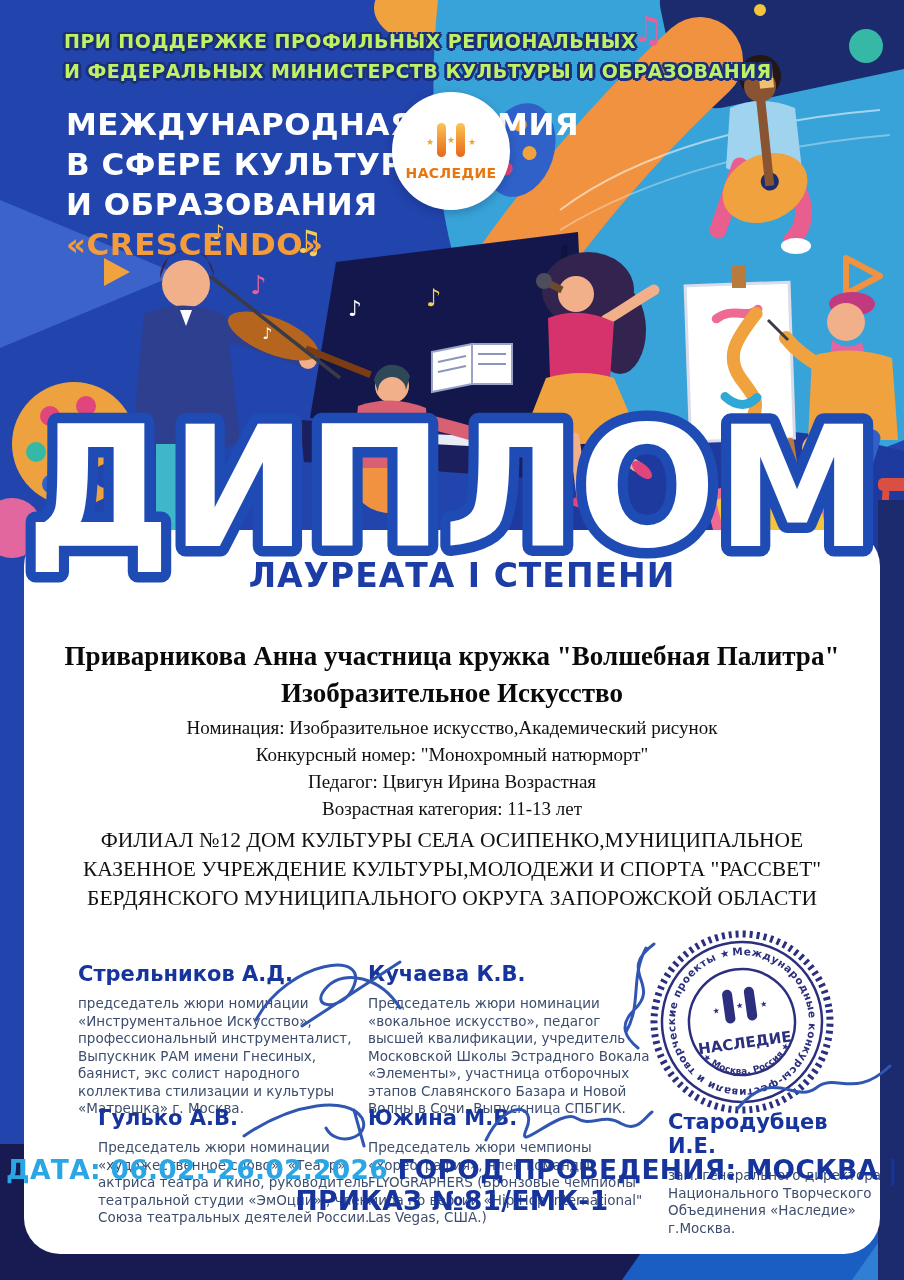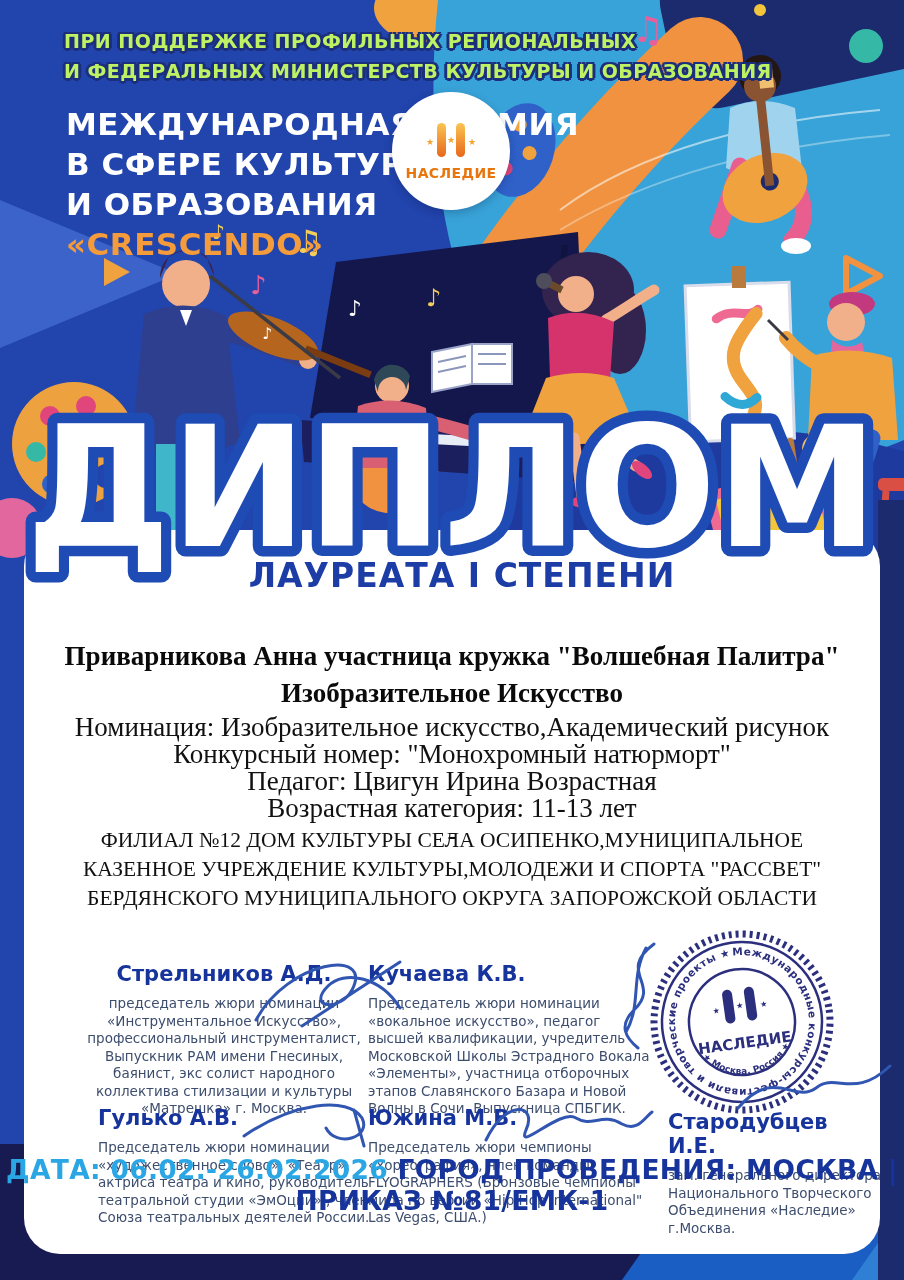--- a/index.html
+++ b/index.html
@@ -36,29 +36,29 @@
   
   .card{position:absolute;left:24px;top:530px;width:856px;height:724px;background:#ffffff;
         border-radius:36px;z-index:2;}
   .title-svg{position:absolute;left:10px;top:394px;width:884px;height:198px;z-index:3;}
   .subtitle{position:absolute;left:0;right:0;top:556px;text-align:center;z-index:3;color:#1c3ca6;
             font-weight:bold;font-size:33px;letter-spacing:1px;margin-left:20px;}
   .recipient{position:absolute;left:40px;right:40px;top:638px;text-align:center;z-index:3;
              font-family:Liberation Serif, serif;font-weight:bold;font-size:27px;
              line-height:37px;color:#0a0a0a;}
   .details{position:absolute;left:40px;right:40px;top:714px;text-align:center;z-index:3;
-           font-family:"Liberation Serif",serif;font-size:27px;line-height:27px;color:#111111;}
+           font-family:"Liberation Serif",serif;font-size:19px;line-height:27px;color:#111111;}
   .institution{position:absolute;left:52px;right:52px;top:826px;text-align:center;z-index:3;
                font-family:"Liberation Serif",serif;font-size:21.5px;line-height:29px;color:#111111;}
 
   
   .jury{position:absolute;z-index:3;}
   .jury-name{font-weight:bold;font-size:21px;color:#16349b;margin:0 0 9px 0;}
   .jury-desc{font-size:13.5px;line-height:17.5px;color:#3d4d6d;margin:0;}
-  #jury1{left:78px;top:962px;width:292px;text-align:center;}
+  #jury1{left:78px;top:962px;width:292px;}
   #jury2{left:368px;top:962px;width:292px;}
   #jury3{left:78px;top:1106px;width:300px;margin-left:20px;}
   #jury4{left:368px;top:1106px;width:296px;}
   #jury5{left:668px;top:1110px;width:214px;}
   .sig{position:absolute;z-index:4;pointer-events:none;}
   .stamp{position:absolute;left:646px;top:926px;width:192px;height:192px;z-index:3;
          transform:rotate(-8deg);}
 
   
   .footer{position:absolute;left:0;right:0;top:1154px;text-align:center;z-index:3;

